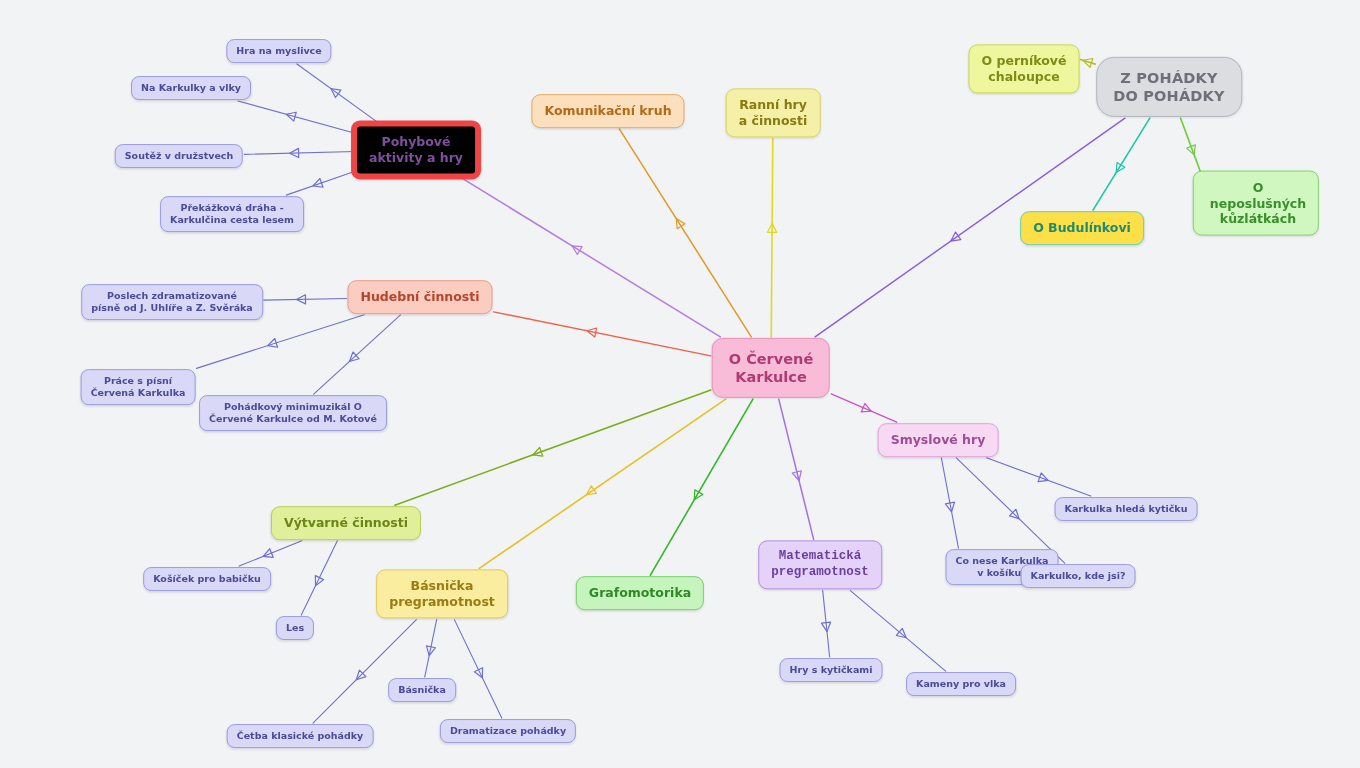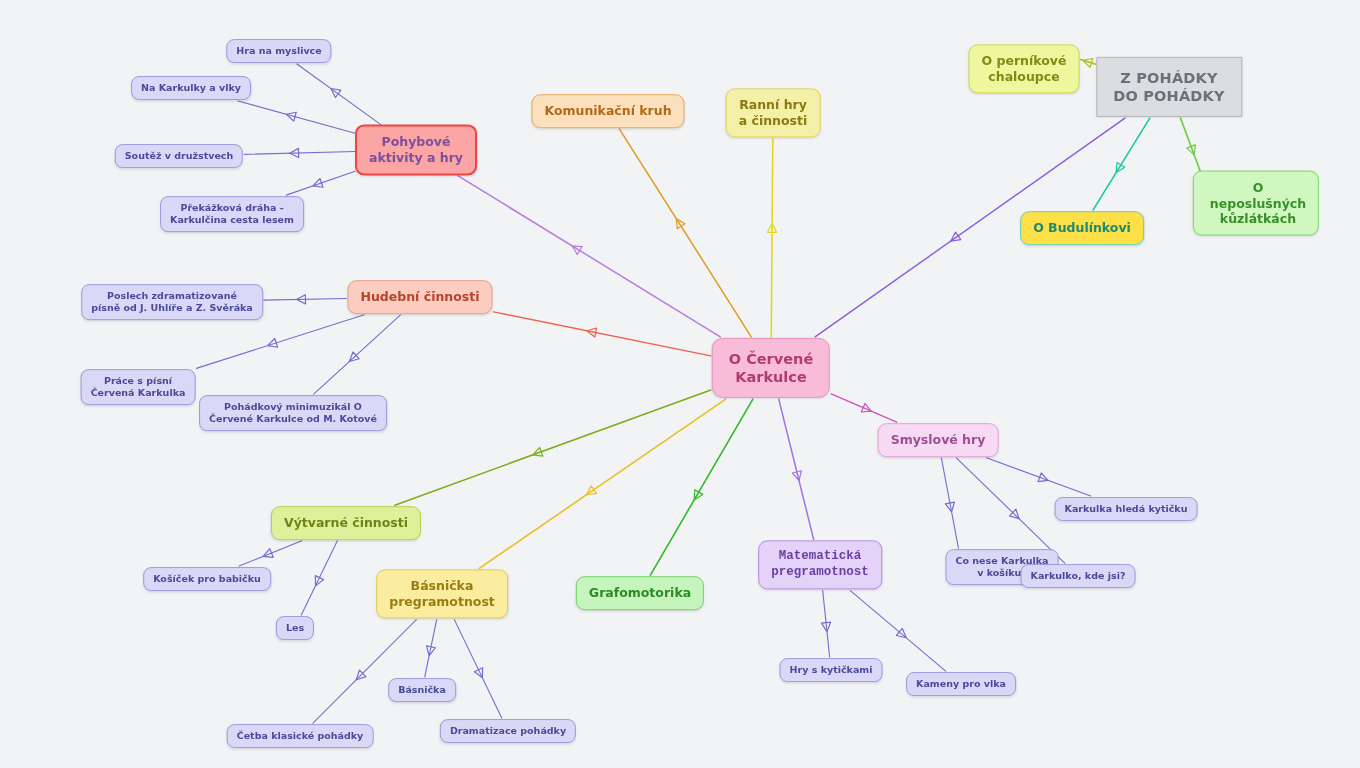--- a/index.html
+++ b/index.html
@@ -39,21 +39,21 @@
     border-radius:8px;
   }
 
   
   .n-branch{
     font-size:12.5px;
     font-weight:700;
     padding:8px 12px;
     border-radius:9px;
   }
-  .b-lilac   {background:#fca5a5;border:2px solid #ef4444;color:#7d4f9c;}
+  .b-lilac   {background:#000000;border:6px solid #ef4444;color:#7d4f9c;}
   .b-orange  {background:#fce0bd;border:1px solid #e8ab5e;color:#b36a17;}
   .b-yellow  {background:#f5f0a8;border:1px solid #ded45c;color:#8a7a12;}
   .b-salmon  {background:#fbccc0;border:1px solid #ec9d88;color:#b5452c;}
   .b-olive   {background:#e0f09a;border:1px solid #b6cf4e;color:#6d8416;}
   .b-gold    {background:#faeda0;border:1px solid #e3c952;color:#9a7c12;}
   .b-green   {background:#c5f5bd;border:1px solid #76d267;color:#2f8a26;}
   .b-violet  {background:#e4d2f8;border:1px solid #b58ce0;color:#6a3fa0;font-family:Liberation Mono, monospace;}
   .b-magenta {background:#f8d9f3;border:1px solid #e2a1d8;color:#9c4e94;}
   .b-mint    {background:#fde047;border:1px solid #5fd3b3;color:#1f8a72;}
   .b-limeln  {background:#d0f7bf;border:1px solid #7bd964;color:#39902a;}
@@ -68,21 +68,21 @@
     padding:11px 16px;
     border-radius:11px;
   }
   .n-root{
     background:#dcdde1;
     border:1px solid #b4b6bd;
     color:#6d7078;
     font-size:14.5px;
     font-weight:700;
     padding:11px 16px;
-    border-radius:1px;
+    border-radius:18px;
     letter-spacing:.2px;
   }
 </style>
 </head>
 <body>
 
 <div id="canvas">
   <svg id="edges" viewBox="0 0 1360 768" xmlns="http://www.w3.org/2000/svg">
       <g>
         <line x1="1095.25" y1="64.11206896551724" x2="1080.4765625" y2="59.52720905172414" stroke="#b5bf1c" stroke-width="1.6" stroke-linecap="round"></line>

